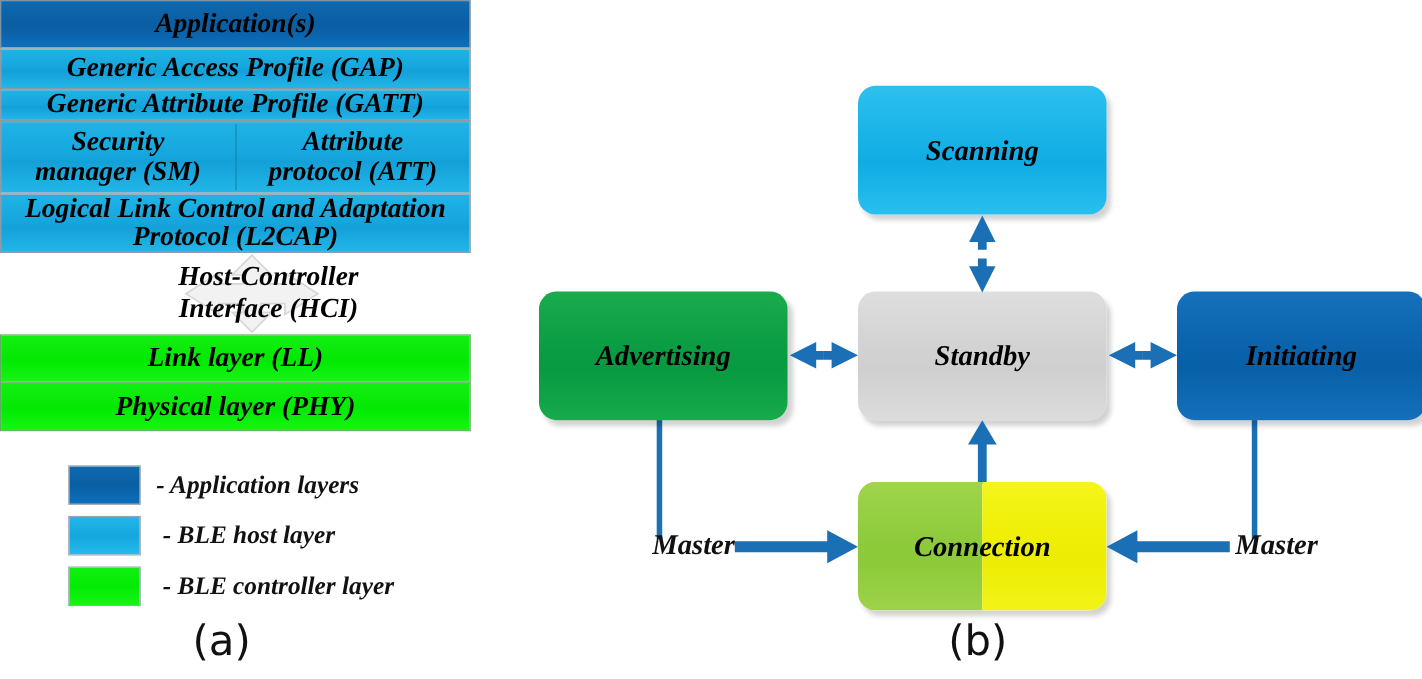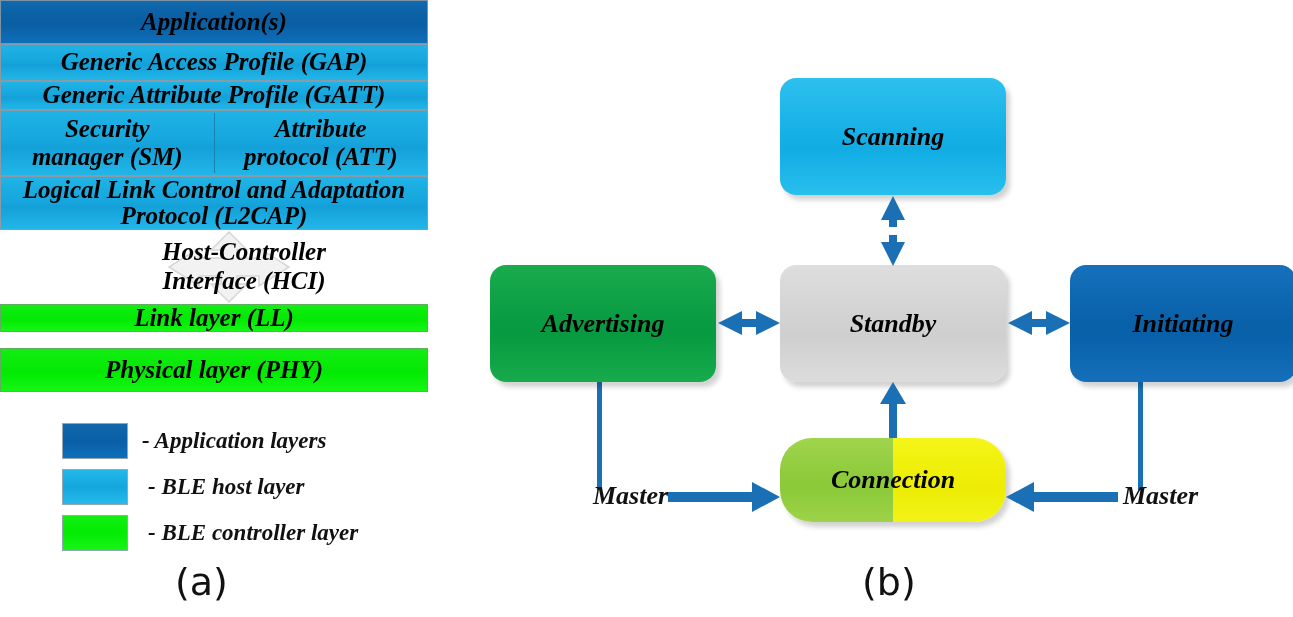--- a/index.html
+++ b/index.html
@@ -251,21 +251,21 @@
   <div id="hci-band" style="top:230px; height:74px;">
     <svg id="hci-watermark" width="132" height="74" viewBox="0 0 132 74">
       <path d="M66 2 L84 20 L74 20 L74 28 L96 28 L96 18 L126 37 L96 56 L96 46 L74 46 L74 54 L84 54 L66 72 L48 54 L58 54 L58 46 L36 46 L36 56 L6 37 L36 18 L36 28 L58 28 L58 20 L48 20 Z" fill="#f2f2f2" stroke="#d6d6d6" stroke-width="1.5"></path>
     </svg>
     <div id="hci-text">
       <div>Host-Controller</div>
       <div>Interface (HCI)</div>
     </div>
   </div>
 
-  <div class="stack-row row-ctrl" style="top:304px; height:28px;">
+  <div class="stack-row row-ctrl" style="top:304px; height:44px;">
     <span>Link layer (LL)</span>
   </div>
 
   <div class="stack-row row-ctrl" style="top:348px; height:44px;font-style:italic;">
     <span>Physical layer (PHY)</span>
   </div>
 
   <div id="legend">
     <div class="legend-row">
       <span class="legend-swatch" style="background:linear-gradient(to bottom,#1068ad 0%,#0a5fa4 50%,#0d6fba 100%);"></span>
@@ -298,21 +298,21 @@
   </div>
 
   <div class="state-box box-standby" style="left:340px; top:265px; width:226px; height:117px;">
     <span class="state-label">Standby</span>
   </div>
 
   <div class="state-box box-initiating" style="left:630px; top:265px; width:226px; height:117px;">
     <span class="state-label">Initiating</span>
   </div>
 
-  <div class="state-box box-connection" style="left:340px; top:438px; width:226px; height:84px;border-radius:32px;">
+  <div class="state-box box-connection" style="left:340px; top:438px; width:226px; height:117px;">
     <span class="conn-half left"></span>
     <span class="conn-half right"></span>
     <span class="state-label">Connection</span>
   </div>
 
   <svg class="arrow-svg" style="left:436px; top:196px;" width="34" height="70" viewBox="0 0 34 70">
     <path d="M17 0 L29 24 L21 24 L21 31 L13 31 L13 24 L5 24 Z" fill="#1a6fb5"></path>
     <path d="M17 70 L5 46 L13 46 L13 39 L21 39 L21 46 L29 46 Z" fill="#1a6fb5"></path>
   </svg>
 

